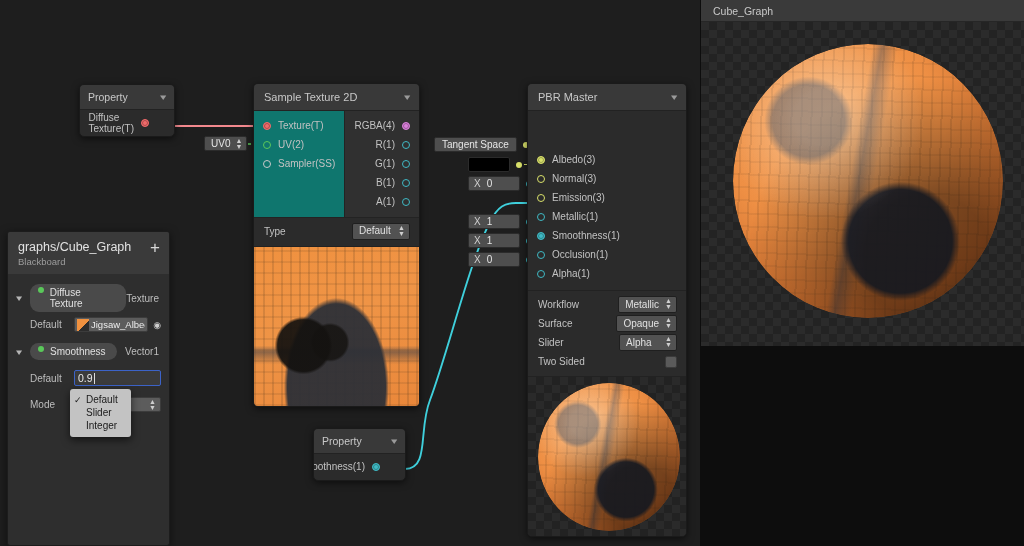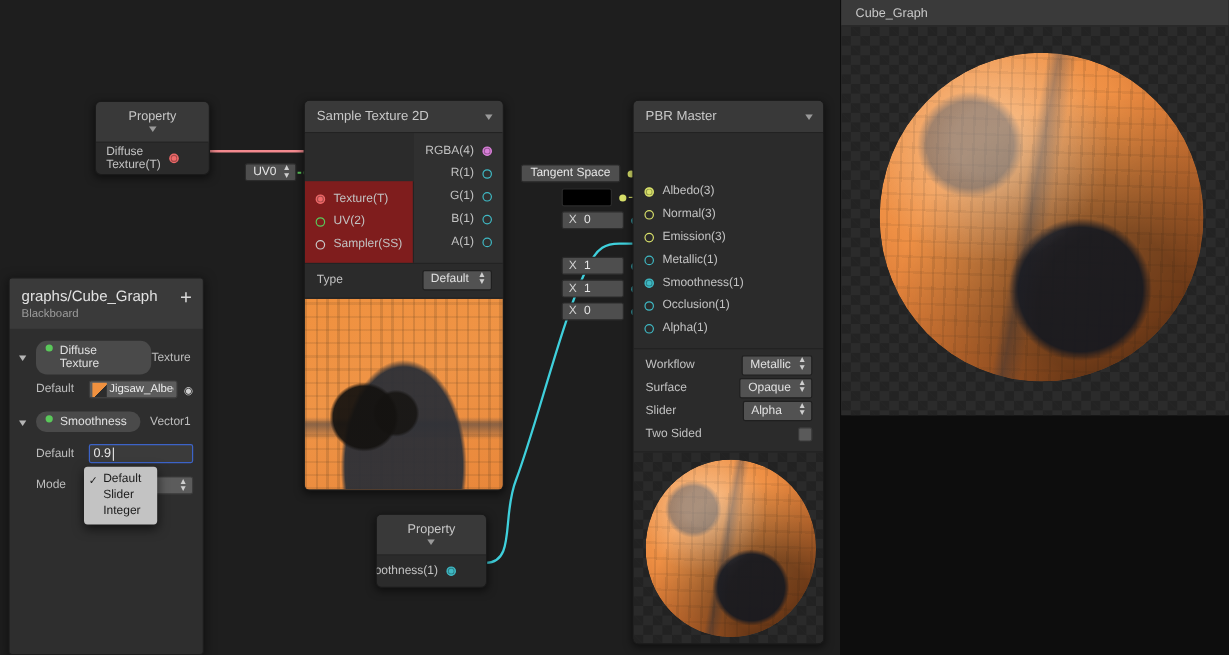--- a/index.html
+++ b/index.html
@@ -55,27 +55,27 @@
   .dot.vec2   { border-color: #5ac85a; color: #5ac85a; }
   .dot.ss     { border-color: #c9c9c9; color: #c9c9c9; }
   .dot.vec4   { border-color: #d97fd9; color: #d97fd9; }
   .dot.f1     { border-color: #3fb9c4; color: #3fb9c4; }
   .dot.vec3   { border-color: #d8e06a; color: #d8e06a; }
   .lbl-in  { margin-left: 7px; }
   .lbl-out { margin-right: 7px; }
 
   
   .prop-node { width: 96px; }
-  .prop-node .node-title { padding: 6px 8px; font-size: 10.5px; flex-direction: column; }
+  .prop-node .node-title { padding: 6px 8px; font-size: 10.5px; }
   .prop-body { padding: 3px 16px 4px 0; }
 
   
   #sample-tex { left: 253px; top: 83px; width: 167px; }
   .st-cols { display: flex; }
-  .st-left  { width: 93px; padding: 5px 0 6px 0; border-right: 1px solid #232323; background:#7f1d1d;margin-top:40px;}
+  .st-left  { width: 93px; padding: 5px 0 6px 0; border-right: 1px solid #232323; background:#0f766e;}
   .st-right { flex: 1; padding: 5px 0 6px 0; background:#303030;}
   .st-type-row {
     display: flex; align-items: center; justify-content: space-between;
     padding: 5px 9px 6px 10px;
     border-top: 1px solid #232323;
     background: #2b2b2b;
     font-size: 10px; color: #c2c2c2;
   }
   .mini-select {
     background: #525252;

